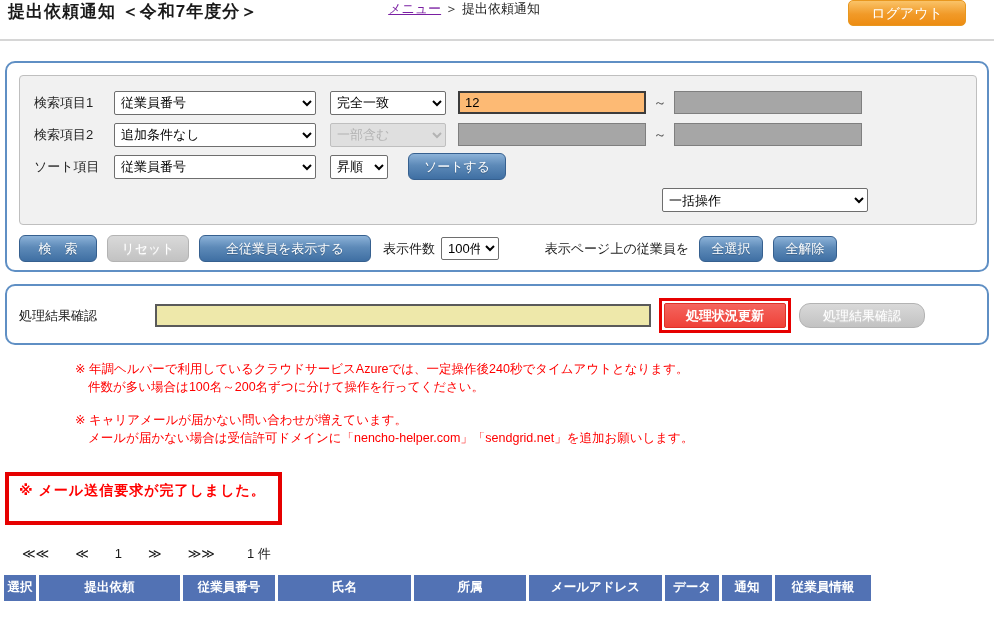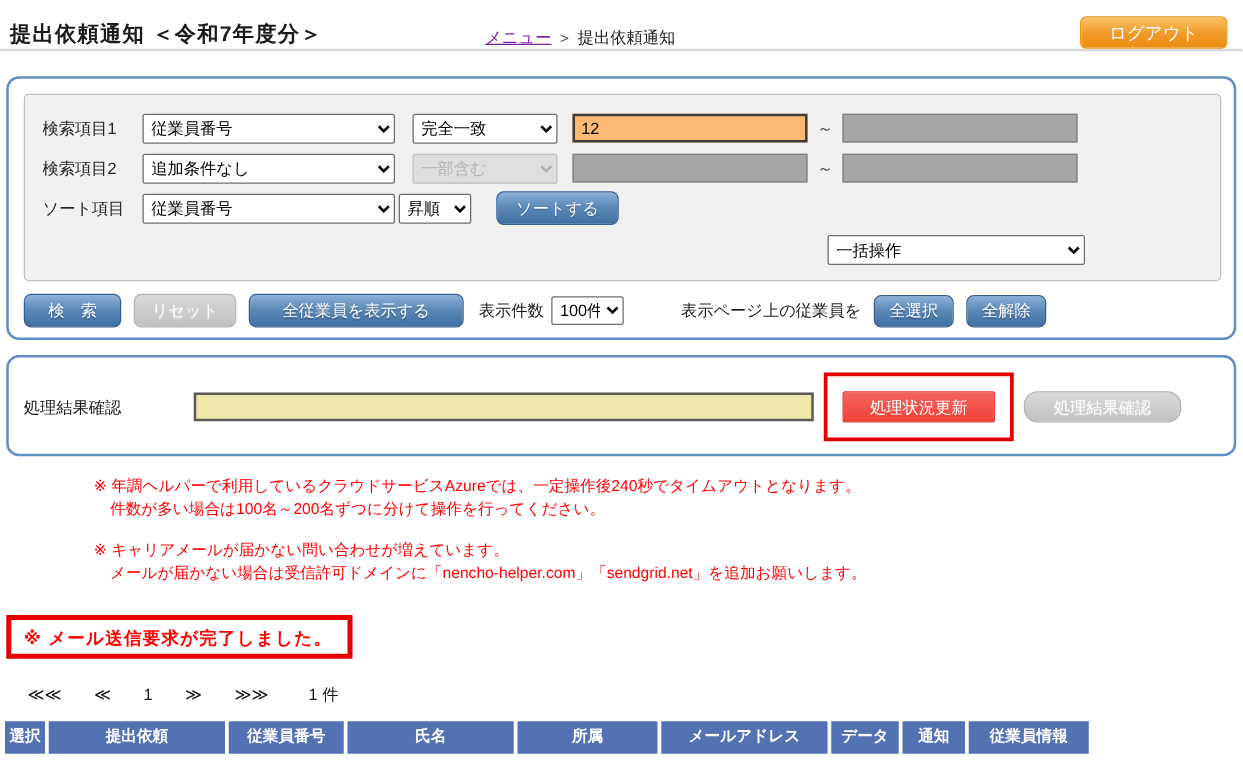--- a/index.html
+++ b/index.html
@@ -6,22 +6,22 @@
   html,body { margin:0; padding:0; }
   body {
     width: 994px; height: 618px; overflow: hidden;
     background: #ffffff;
     font-family: "Liberation Sans", "DejaVu Sans", sans-serif;
     font-size: 13px; color: #1a1a1a;
   }
 
   
   .topbar {
-    display: flex; align-items: flex-end;
-    height: 41px; padding: 0 8px 0 8px;
+    display: flex; align-items: flex-start;
+    height: 41px; padding: 0 24px 0 8px;
     border-bottom: 2px solid #d6d6d6;
   }
   .page-title { font-size: 17px; font-weight: bold; letter-spacing: 1px; }
   .crumbs { margin-left: 130px; font-size: 13px; }
   .crumbs a { color: #7a1fa2; text-decoration: underline; cursor: pointer; }
   .crumb-sep { margin: 0 4px; color: #333; }
   .logout-btn {
     margin-left: auto; margin-right: 4px;
     width: 118px; height: 26px;
     background: linear-gradient(to bottom, #fac368 0%, #f19a28 55%, #ed8c12 100%);
@@ -43,21 +43,21 @@
   .search-row { display: flex; align-items: center; margin-bottom: 7px; height: 25px; }
   .search-label { width: 80px; flex: none; color: #222; }
   select, input[type=text] { font-family: inherit; font-size: 13px; }
   select {
     height: 24px; border: 1px solid #6e6e6e; background: #fff;
     padding: 0 2px; border-radius: 2px;
   }
   select:disabled { background: #d8d8d8; color: #9a9a9a; border-color: #aaa; }
   .sel-field { width: 202px; }
   .sel-match { width: 116px; margin-left: 14px; }
-  .sel-order { width: 58px;  margin-left: 3px; }
+  .sel-order { width: 58px;  margin-left: 14px; }
   .txt {
     height: 23px; border: 2px solid #3c3c3c; padding: 0 5px; background: #fdba74;
   }
   .txt-from { width: 188px; margin-left: 12px; }
   .txt-gray {
     background: #a6a6a6; border: 1px solid #7f7f7f; height: 23px;
   }
   .tilde { width: 28px; text-align: center; color: #444; flex: none; }
   .sort-btn {
     margin-left: 20px; width: 98px; height: 27px;
@@ -97,39 +97,40 @@
     background: #eee8aa; border: 2px solid #5a5a5a; padding: 0 4px;
   }
   .btn-mail { width: 126px; height: 25px; border-radius: 4px; margin-left: 12px; }
   .btn-pdf {
     width: 126px; height: 25px; border-radius: 11px; margin-left: 10px;
     background: linear-gradient(to bottom, #fa958d 0%, #f35c51 60%, #f0463b 100%);
     border: 1px solid #e4443a; color: #fff; display: flex; align-items: center; justify-content: center;
     cursor: pointer; text-shadow: 0 1px 1px rgba(0,0,0,0.2); font-size: 13px;
   }
   .update-frame {
-    margin-left: 8px; border: 3px solid #e60000; background: #fff; padding: 12px;
+    margin-left: 8px; border: 3px solid #e60000; background: #fff; padding: 2px;
     display: flex;
+    font-weight: bold;
   }
   .btn-update {
     width: 122px; height: 25px; border-radius: 2px;
     background: linear-gradient(to bottom, #f4655e 0%, #ef4138 100%);
     border: 1px solid #e03028; color: #fff; display: flex; align-items: center; justify-content: center;
     cursor: pointer; font-size: 13px;
   }
   .btn-result { width: 126px; height: 25px; border-radius: 11px; margin-left: 8px; }
 
   
   .notice { color: #ff0000; font-size: 12.5px; line-height: 1.45; margin: 15px 0 0 75px; }
   .notice .l2 { padding-left: 13px; }
 
   
   .alert-box {
     display: inline-block; margin: 24px 0 0 5px;
-    border: 4px solid #e60000; padding: 6px 12px 3px 10px;
+    border: 4px solid #e60000; padding: 6px 12px 21px 10px;
     color: #ff0000; font-weight: bold; font-size: 14px; letter-spacing: 1px;
   }
 
   
   .pager { display: flex; align-items: center; margin: 20px 0 0 22px; font-size: 13px; }
   .pager span { margin-right: 26px; cursor: pointer; }
   .pager .count { margin-left: 6px; cursor: default; }
 
   
   table.emp {

